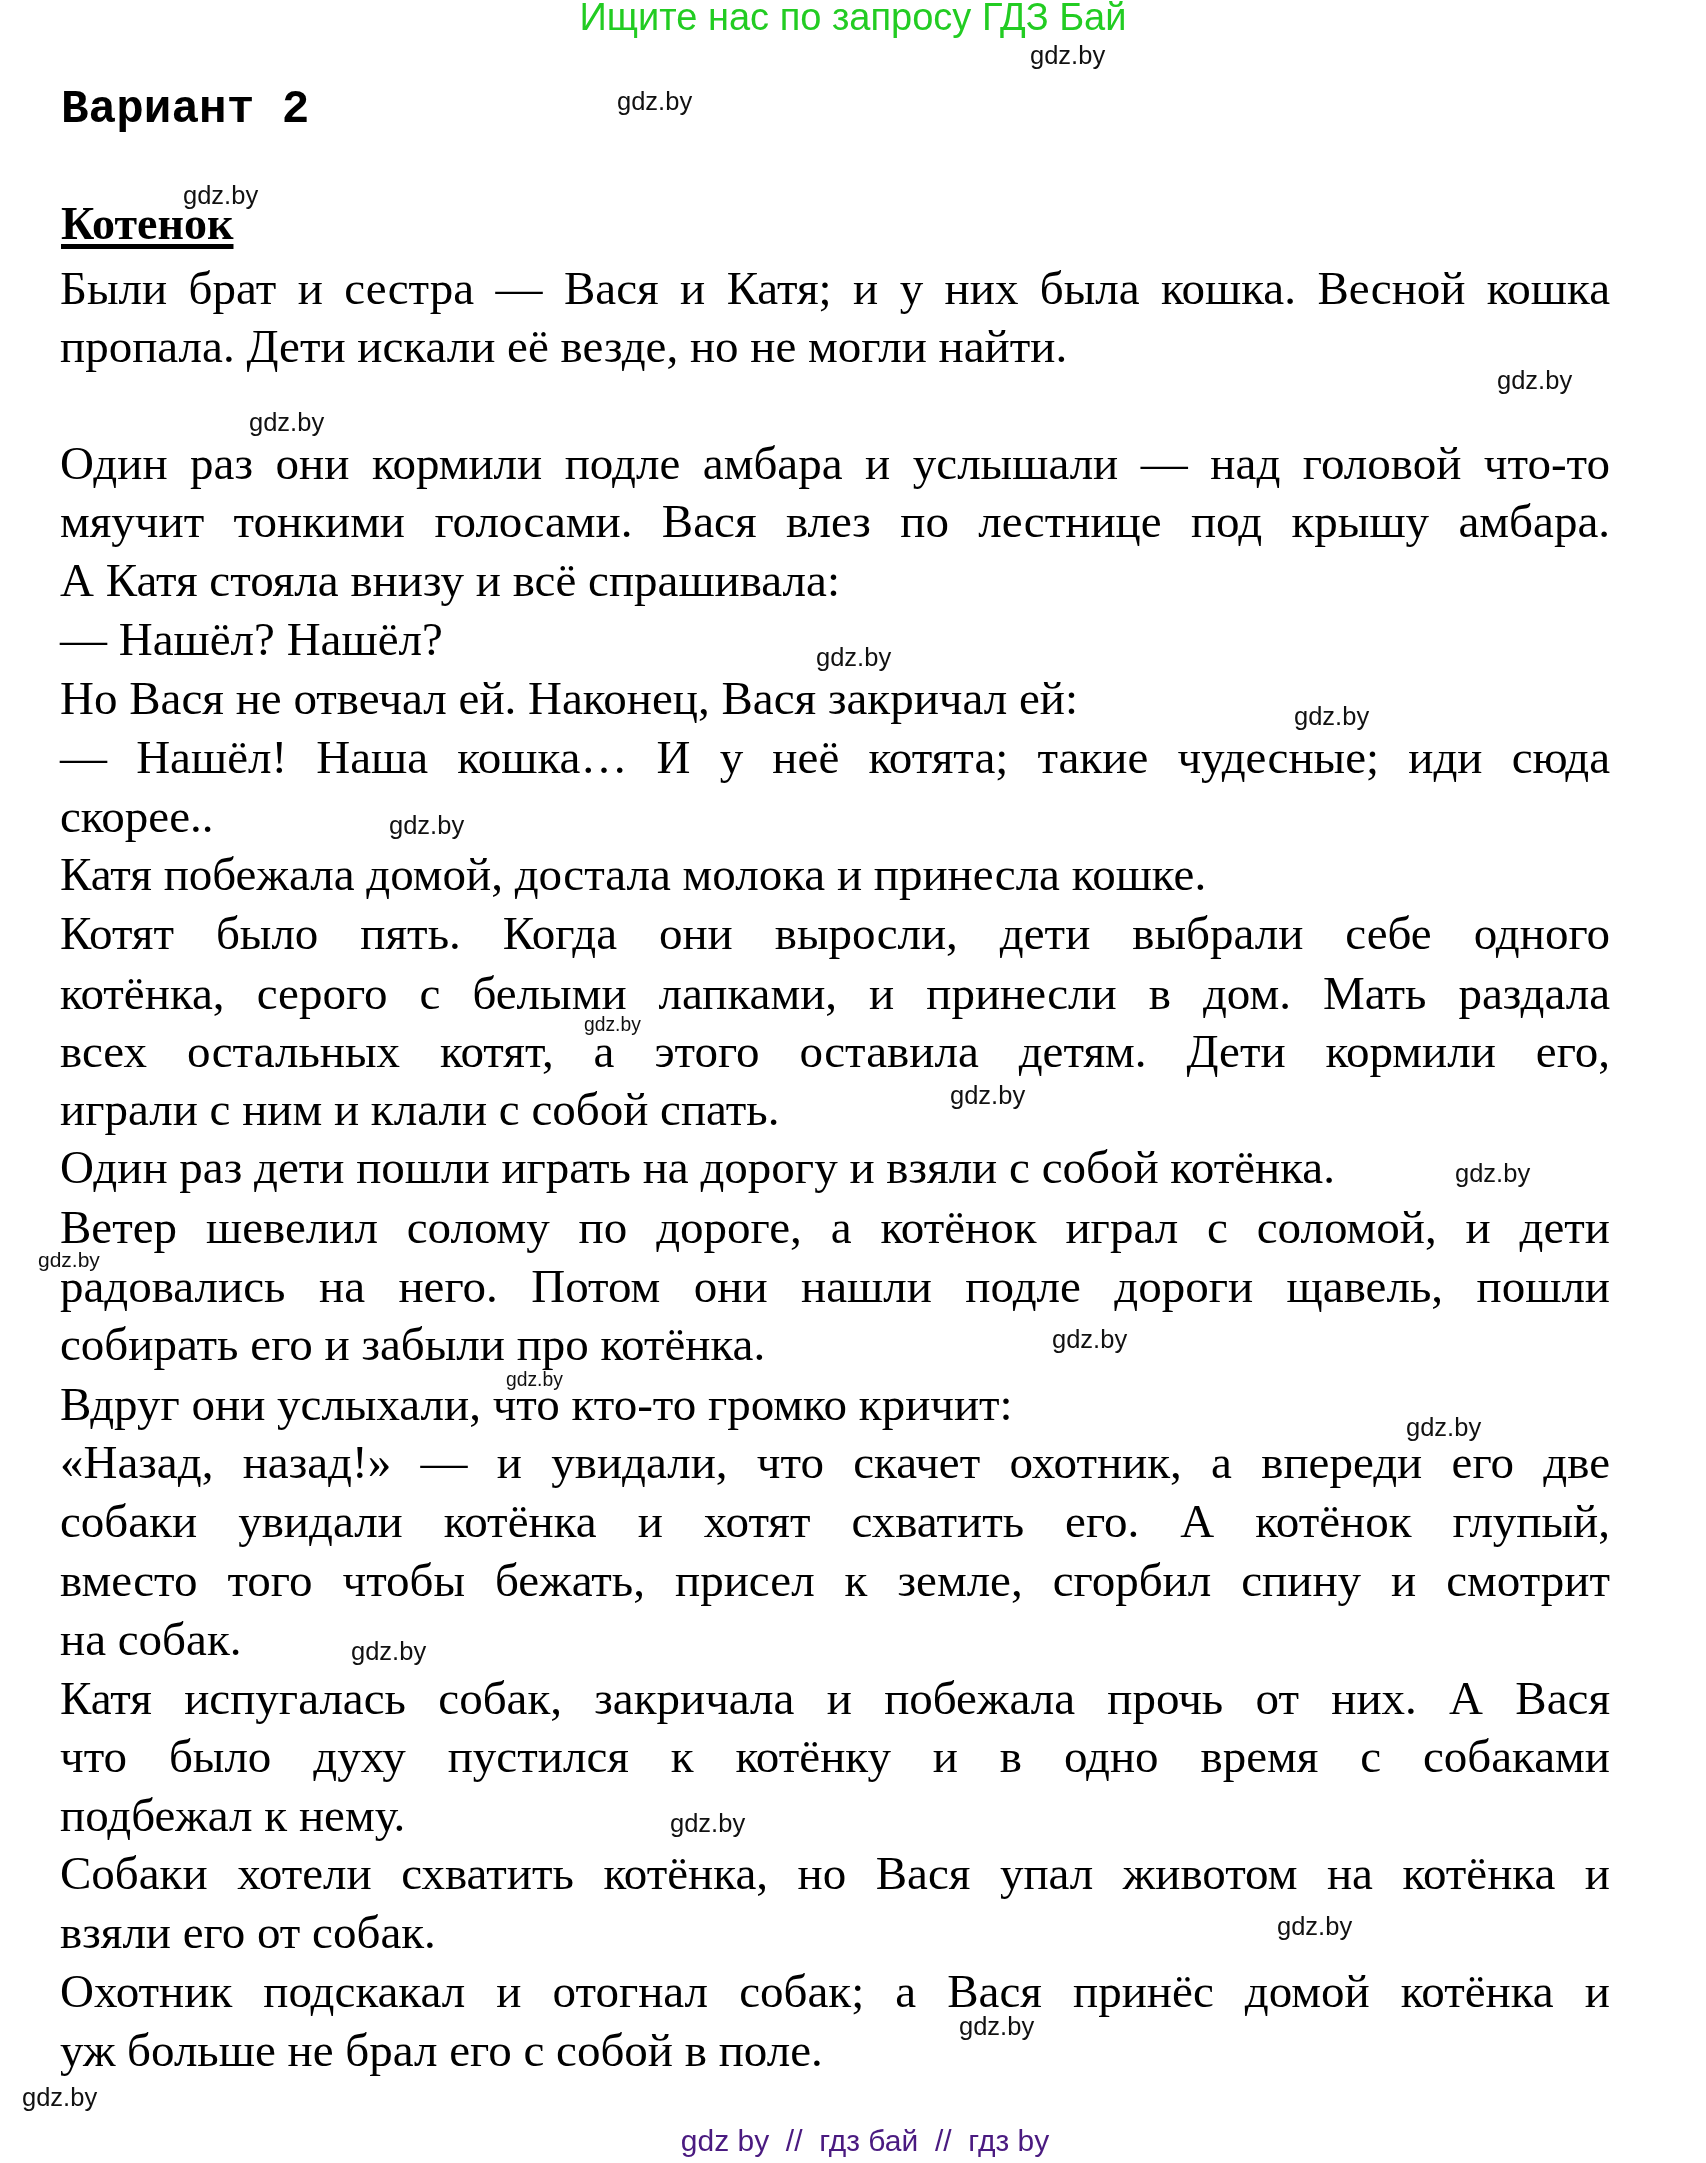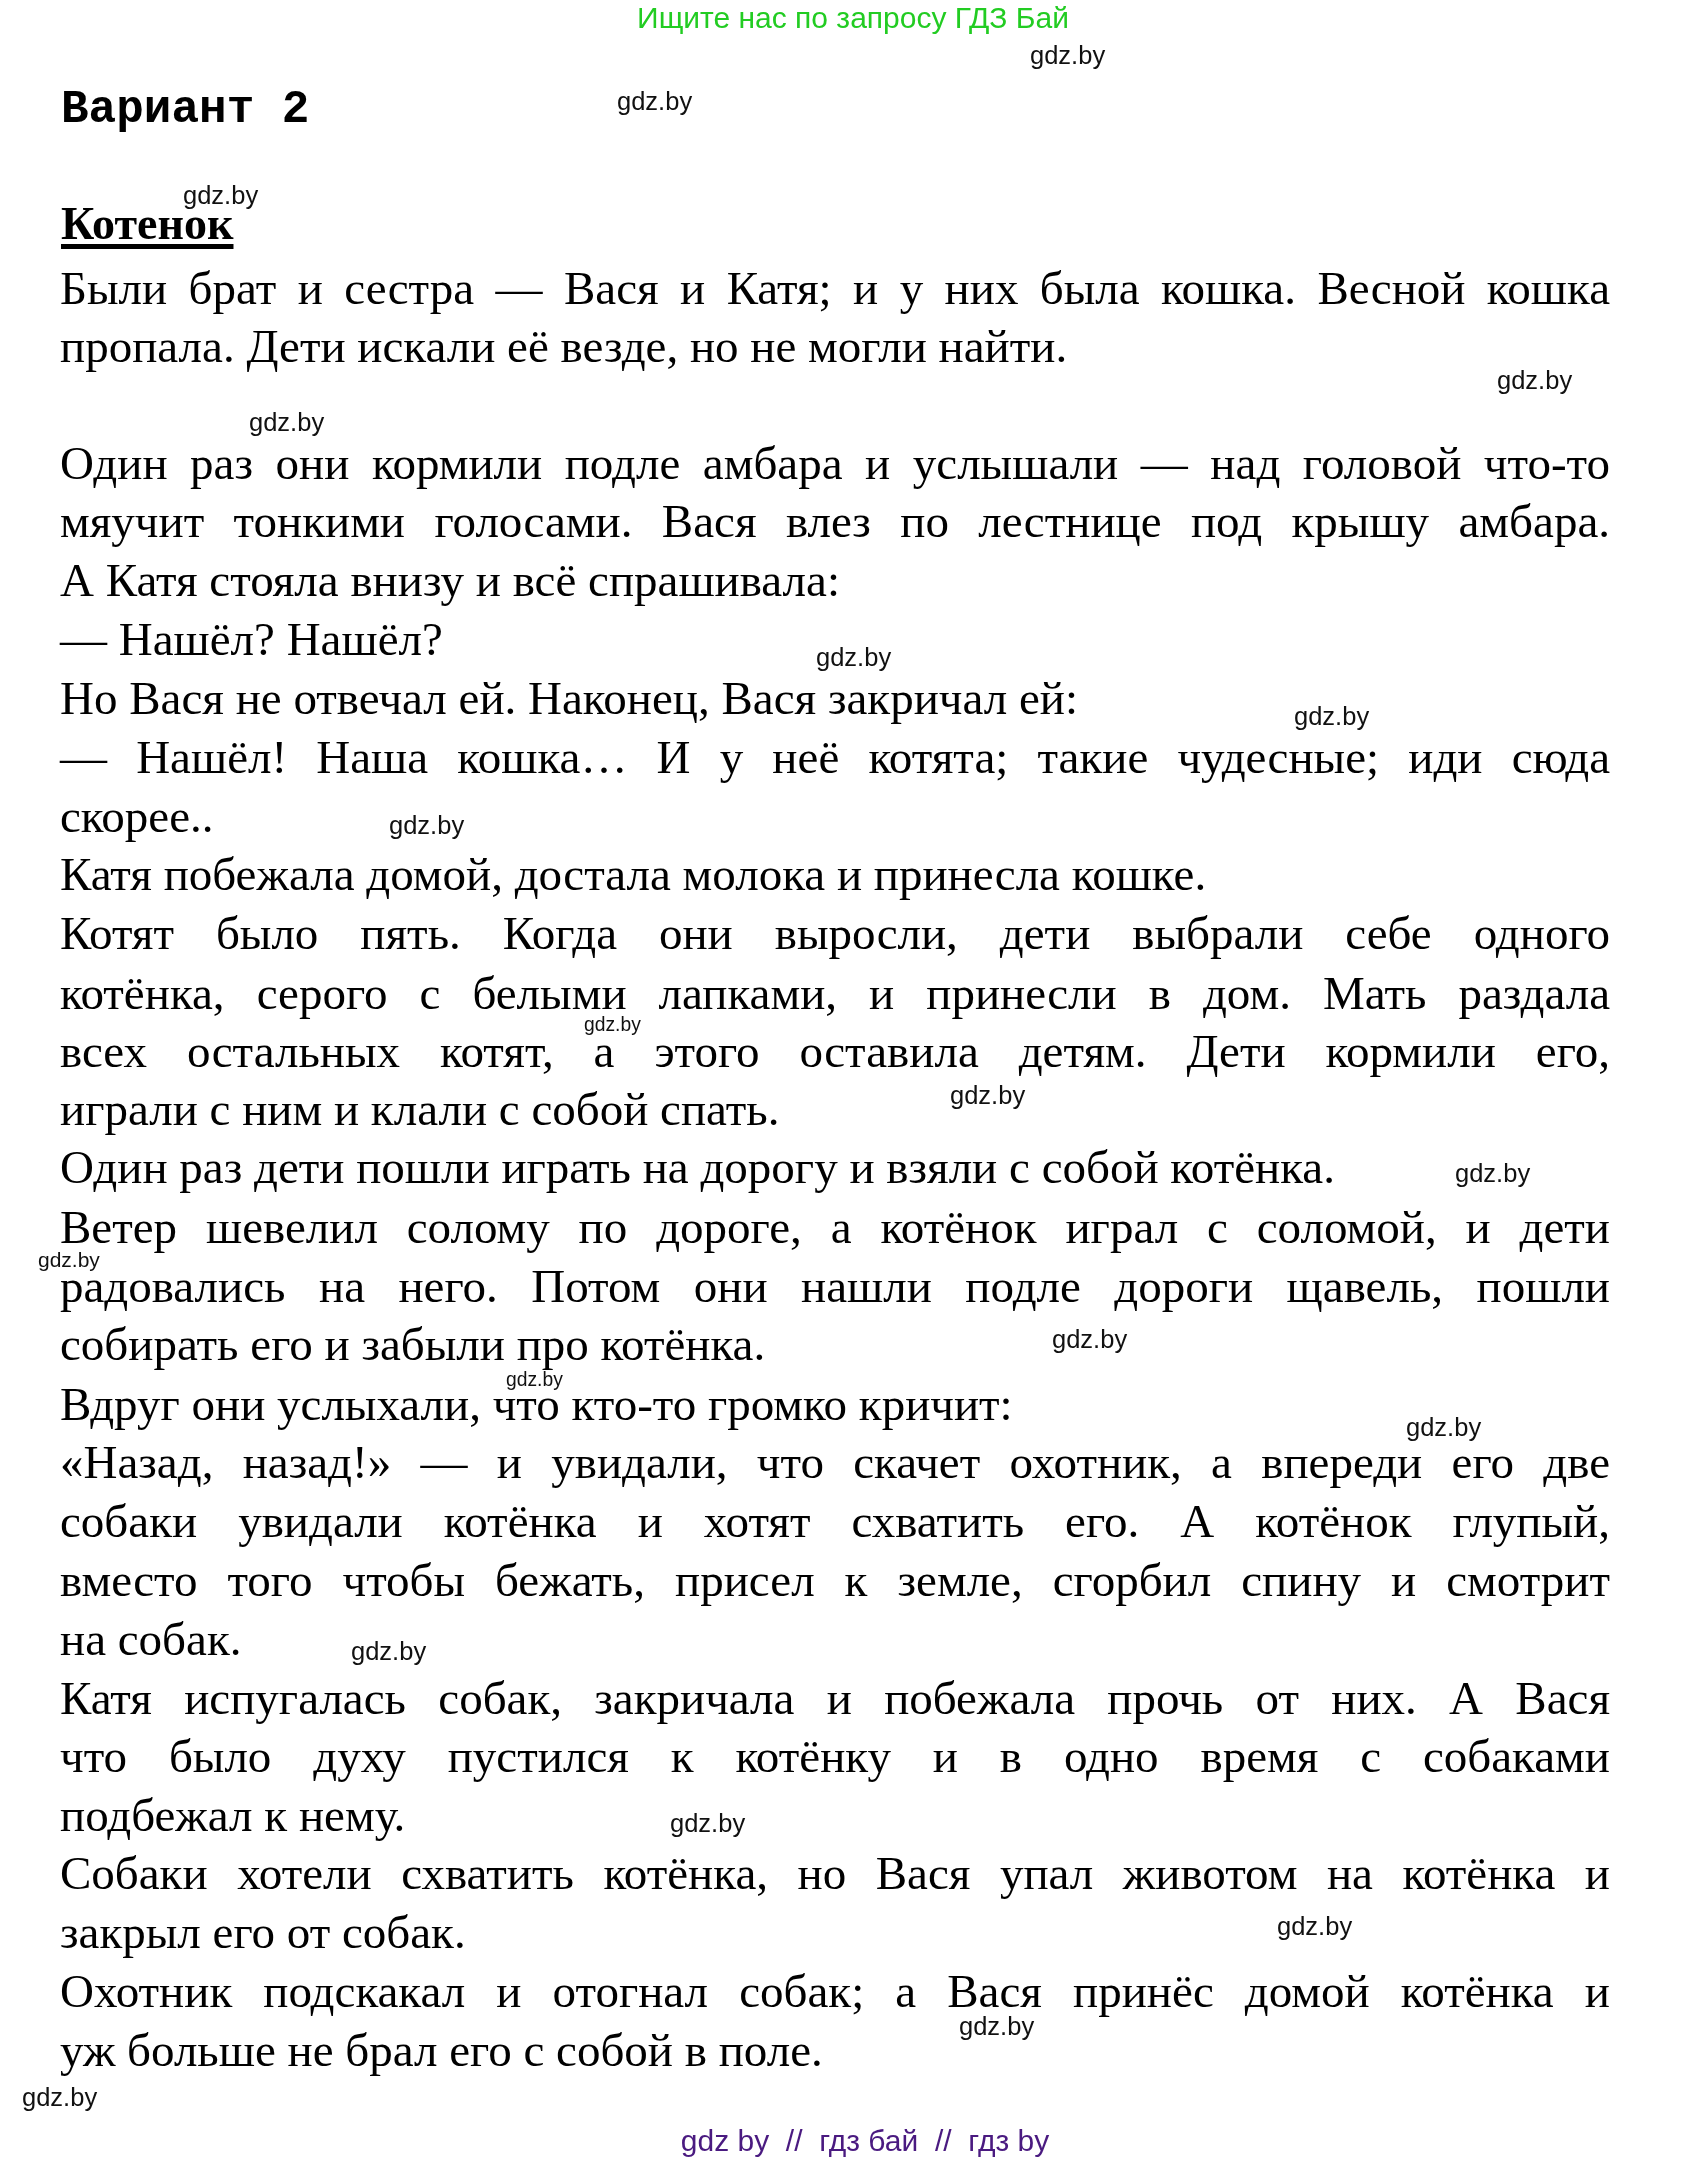--- a/index.html
+++ b/index.html
@@ -1,17 +1,17 @@
 <!DOCTYPE html>
 <html style="font-size:14px"><head>
 <meta charset="utf-8">
 <style>
   html,body{margin:0;padding:0;background:#fff;}
   body{width:1706px;height:2164px;position:relative;overflow:hidden;}
-  .hdr{position:absolute;left:0;width:1706px;top:0;text-align:center;color:#22cc22;font-family:"Liberation Sans",sans-serif;font-size:30px;line-height:35px;}
+  .hdr{position:absolute;left:0;width:1706px;top:0;text-align:center;color:#22cc22;font-family:"Liberation Sans",sans-serif;font-size:38px;line-height:35px;}
   .wm{position:absolute;font-family:"Liberation Sans",sans-serif;font-size:25.5px;color:#111;line-height:28px;white-space:nowrap;text-align:right;}
   .title{position:absolute;left:61px;top:84px;font-family:Liberation Mono, monospace;font-weight:bold;font-size:46px;line-height:53px;color:#000;}
   .subtitle{position:absolute;left:61px;top:197px;font-family:"Liberation Serif",serif;font-weight:bold;font-size:46px;line-height:53px;color:#000;text-decoration:underline;text-decoration-thickness:5.3px;text-underline-offset:5.3px;}
   .line{position:absolute;left:60px;width:1550px;font-family:"Liberation Serif",serif;font-size:47px;line-height:56px;color:#000;white-space:nowrap;}
   .just{text-align:justify;text-align-last:justify;}
   .footer{position:absolute;left:0;width:1706px;top:2123px;text-align:center;color:#4a1a80;font-family:"Liberation Sans",sans-serif;font-size:30px;line-height:35px;}
 </style>
 </head>
 <body>
 
@@ -40,21 +40,21 @@
 <div class="line" style="top:1316px">собирать его и забыли про котёнка.</div>
 <div class="line" style="top:1376px">Вдруг они услыхали, что кто-то громко кричит:</div>
 <div class="line just" style="top:1434px">«Назад, назад!» — и увидали, что скачет охотник, а впереди его две</div>
 <div class="line just" style="top:1493px">собаки увидали котёнка и хотят схватить его. А котёнок глупый,</div>
 <div class="line just" style="top:1552px">вместо того чтобы бежать, присел к земле, сгорбил спину и смотрит</div>
 <div class="line" style="top:1611px">на собак.</div>
 <div class="line just" style="top:1670px">Катя испугалась собак, закричала и побежала прочь от них. А Вася</div>
 <div class="line just" style="top:1728px">что было духу пустился к котёнку и в одно время с собаками</div>
 <div class="line" style="top:1787px">подбежал к нему.</div>
 <div class="line just" style="top:1845px">Собаки хотели схватить котёнка, но Вася упал животом на котёнка и</div>
-<div class="line" style="top:1904px">закрыл его от собак.</div>
+<div class="line" style="top:1904px">взяли его от собак.</div>
 <div class="line just" style="top:1963px">Охотник подскакал и отогнал собак; а Вася принёс домой котёнка и</div>
 <div class="line" style="top:2022px">уж больше не брал его с собой в поле.</div>
 
 <div class="wm" style="left:1030px;top:41px">gdz.by</div>
 <div class="wm" style="left:617px;top:87px">gdz.by</div>
 <div class="wm" style="left:183px;top:181px">gdz.by</div>
 <div class="wm" style="left:1497px;top:366px">gdz.by</div>
 <div class="wm" style="left:249px;top:408px">gdz.by</div>
 <div class="wm" style="left:816px;top:643px">gdz.by</div>
 <div class="wm" style="left:1294px;top:702px">gdz.by</div>

